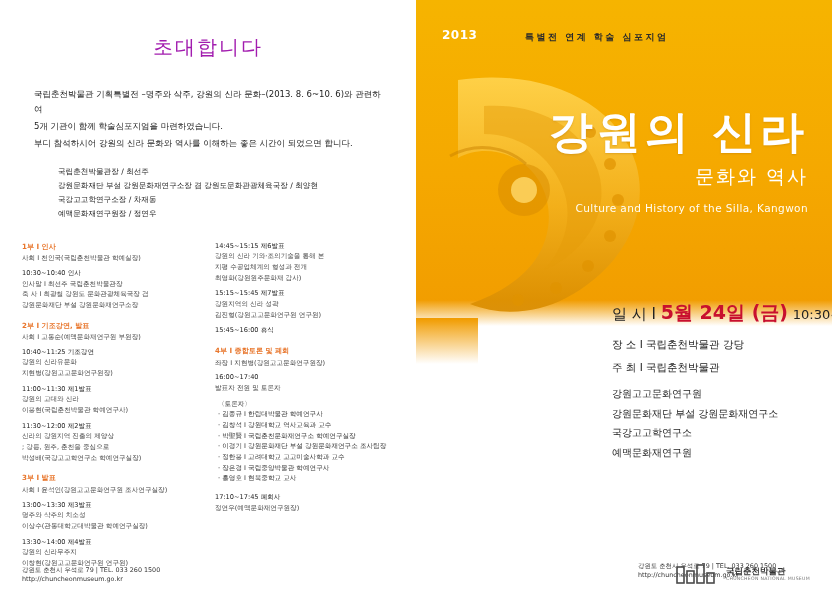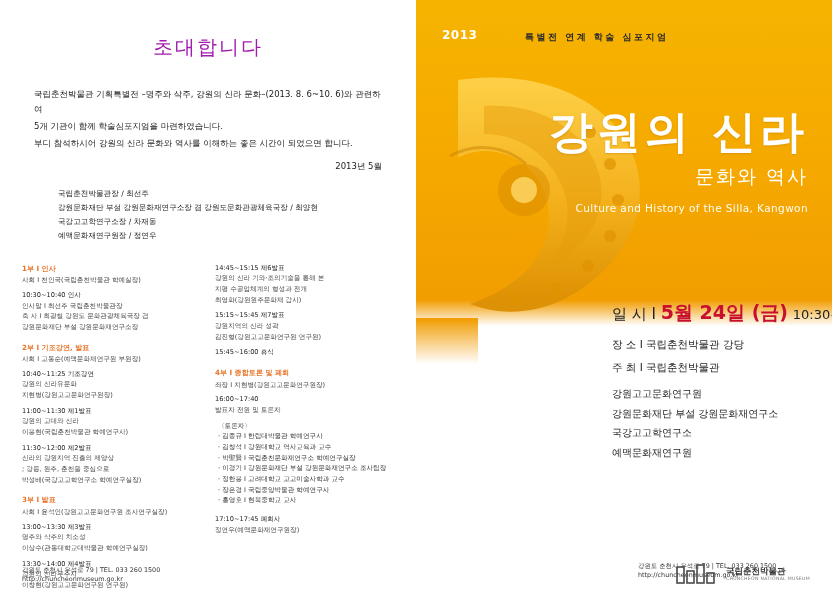--- a/index.html
+++ b/index.html
@@ -250,21 +250,20 @@
   <div class="left-panel">
 
     <div class="invite-title">초대합니다</div>
 
     <div class="invite-body">
       <p>국립춘천박물관 기획특별전 –명주와 삭주, 강원의 신라 문화–(2013. 8. 6~10. 6)와 관련하여</p>
       <p>5개 기관이 함께 학술심포지엄을 마련하였습니다.</p>
       <p>부디 참석하시어 강원의 신라 문화와 역사를 이해하는 좋은 시간이 되었으면 합니다.</p>
     </div>
 
-    <div class="invite-date">2013년 5월</div>
 
     <div class="host-list">
       <div>국립춘천박물관장 / 최선주</div>
       <div>강원문화재단 부설 강원문화재연구소장 겸 강원도문화관광체육국장 / 최양현</div>
       <div>국강고고학연구소장 / 차재동</div>
       <div>예맥문화재연구원장 / 정연우</div>
     </div>
 
     <div class="program">
 

